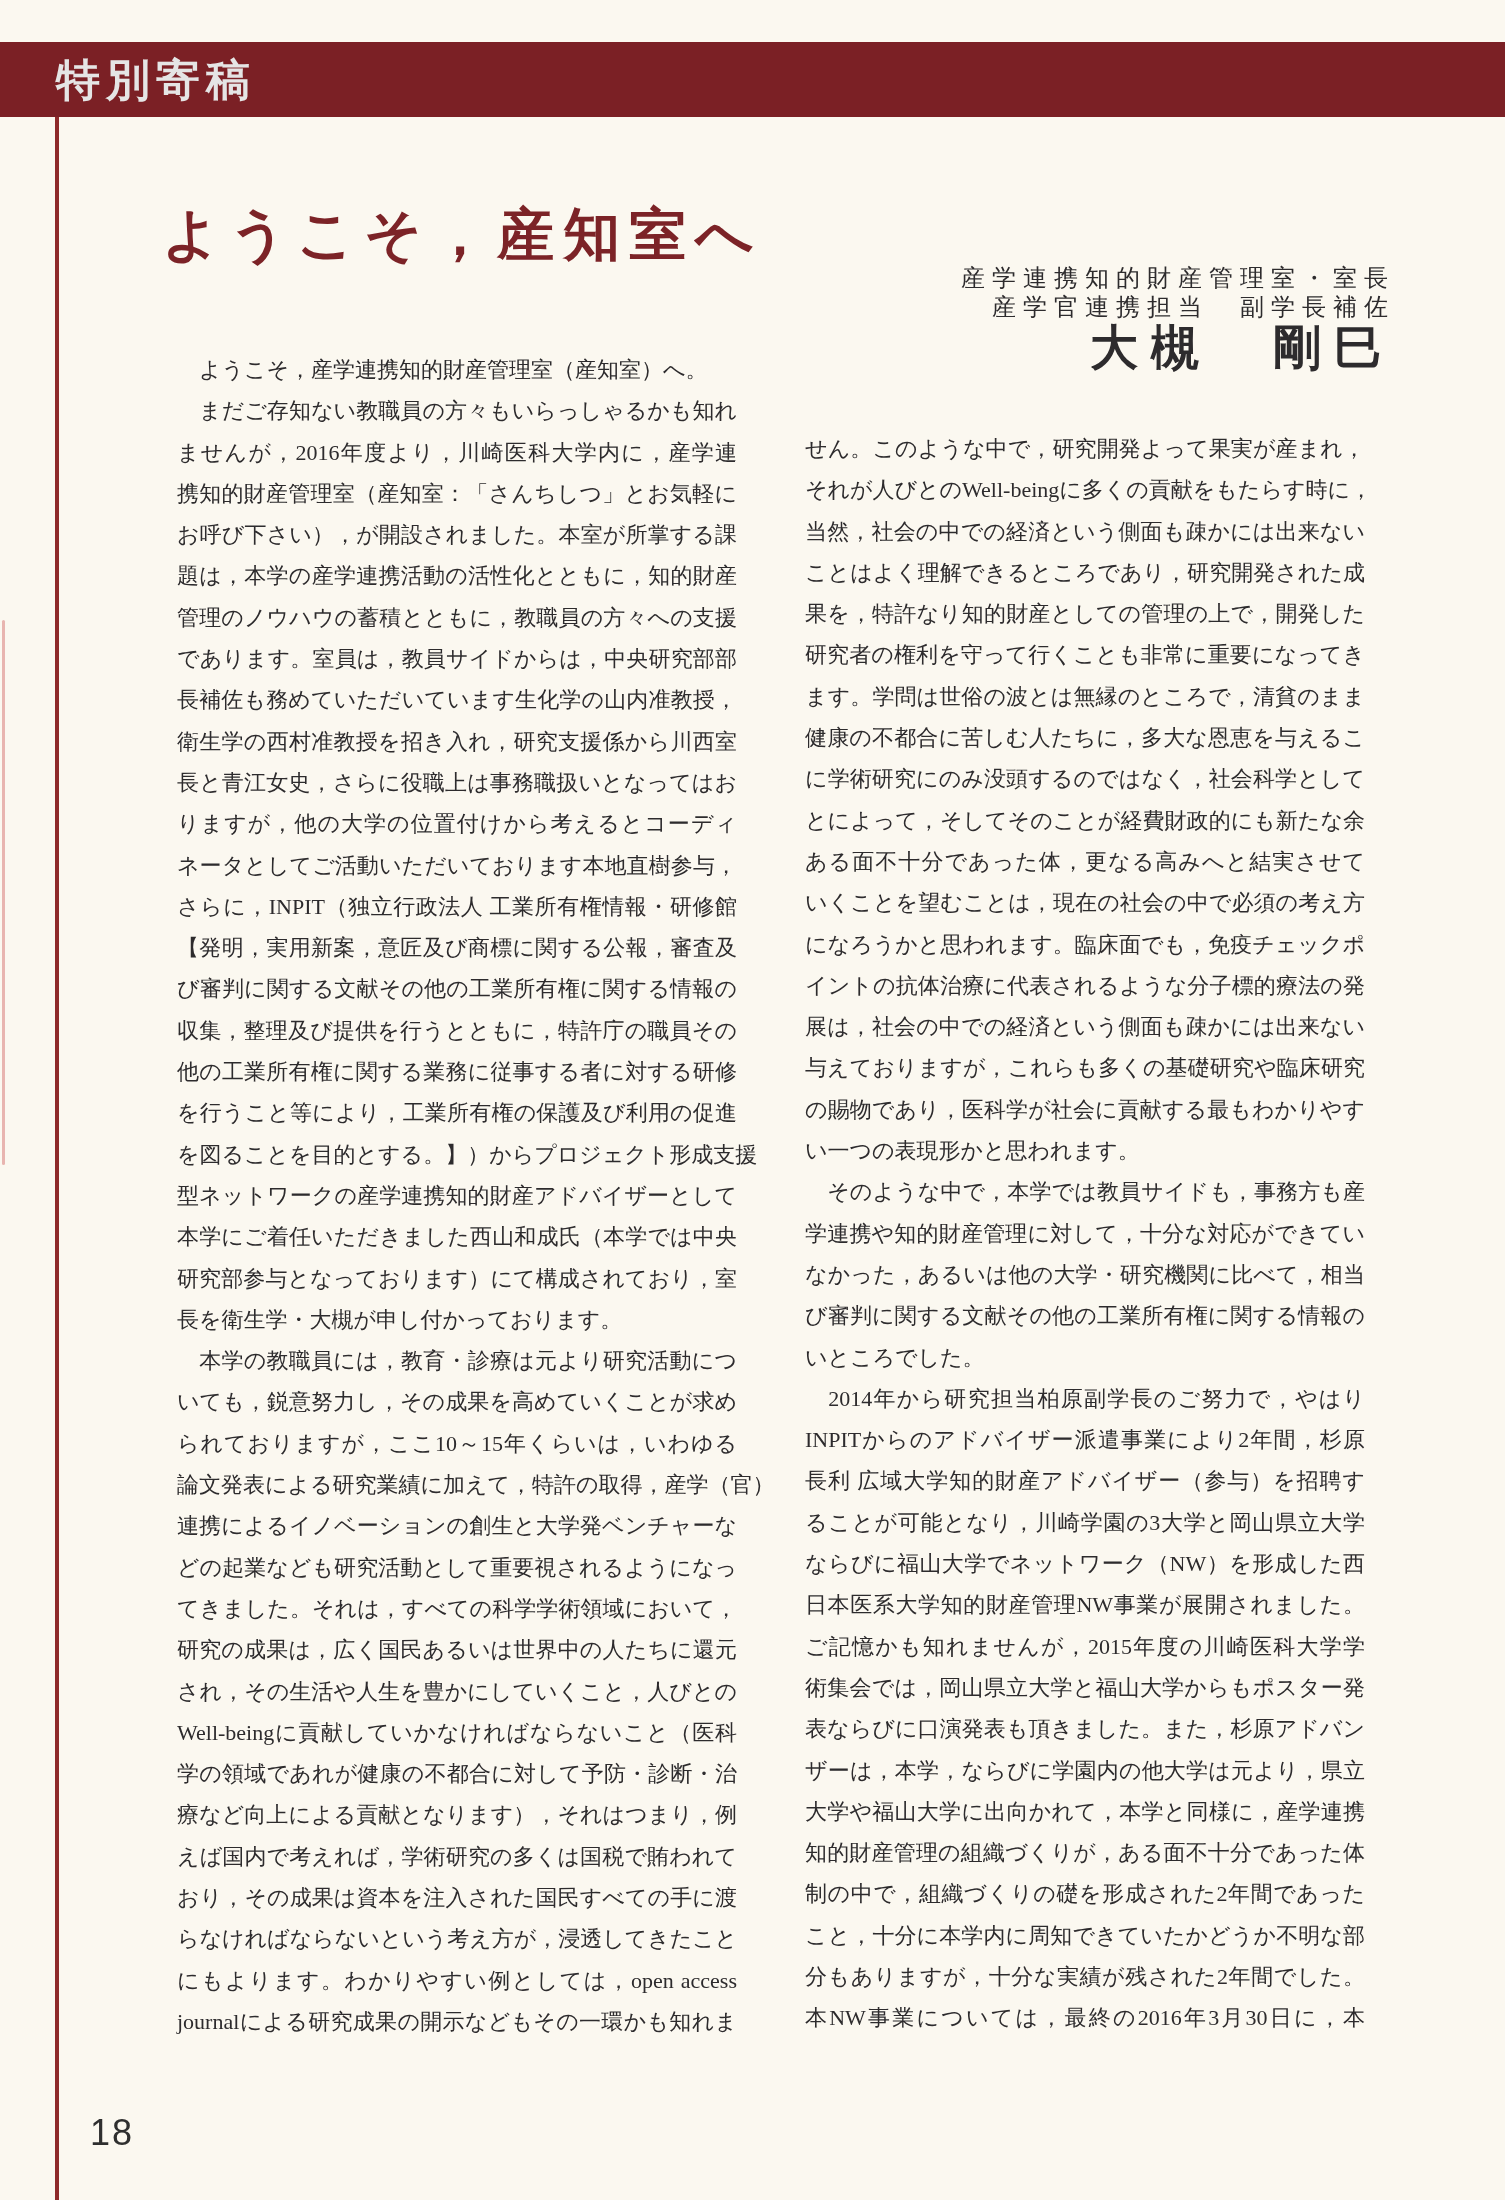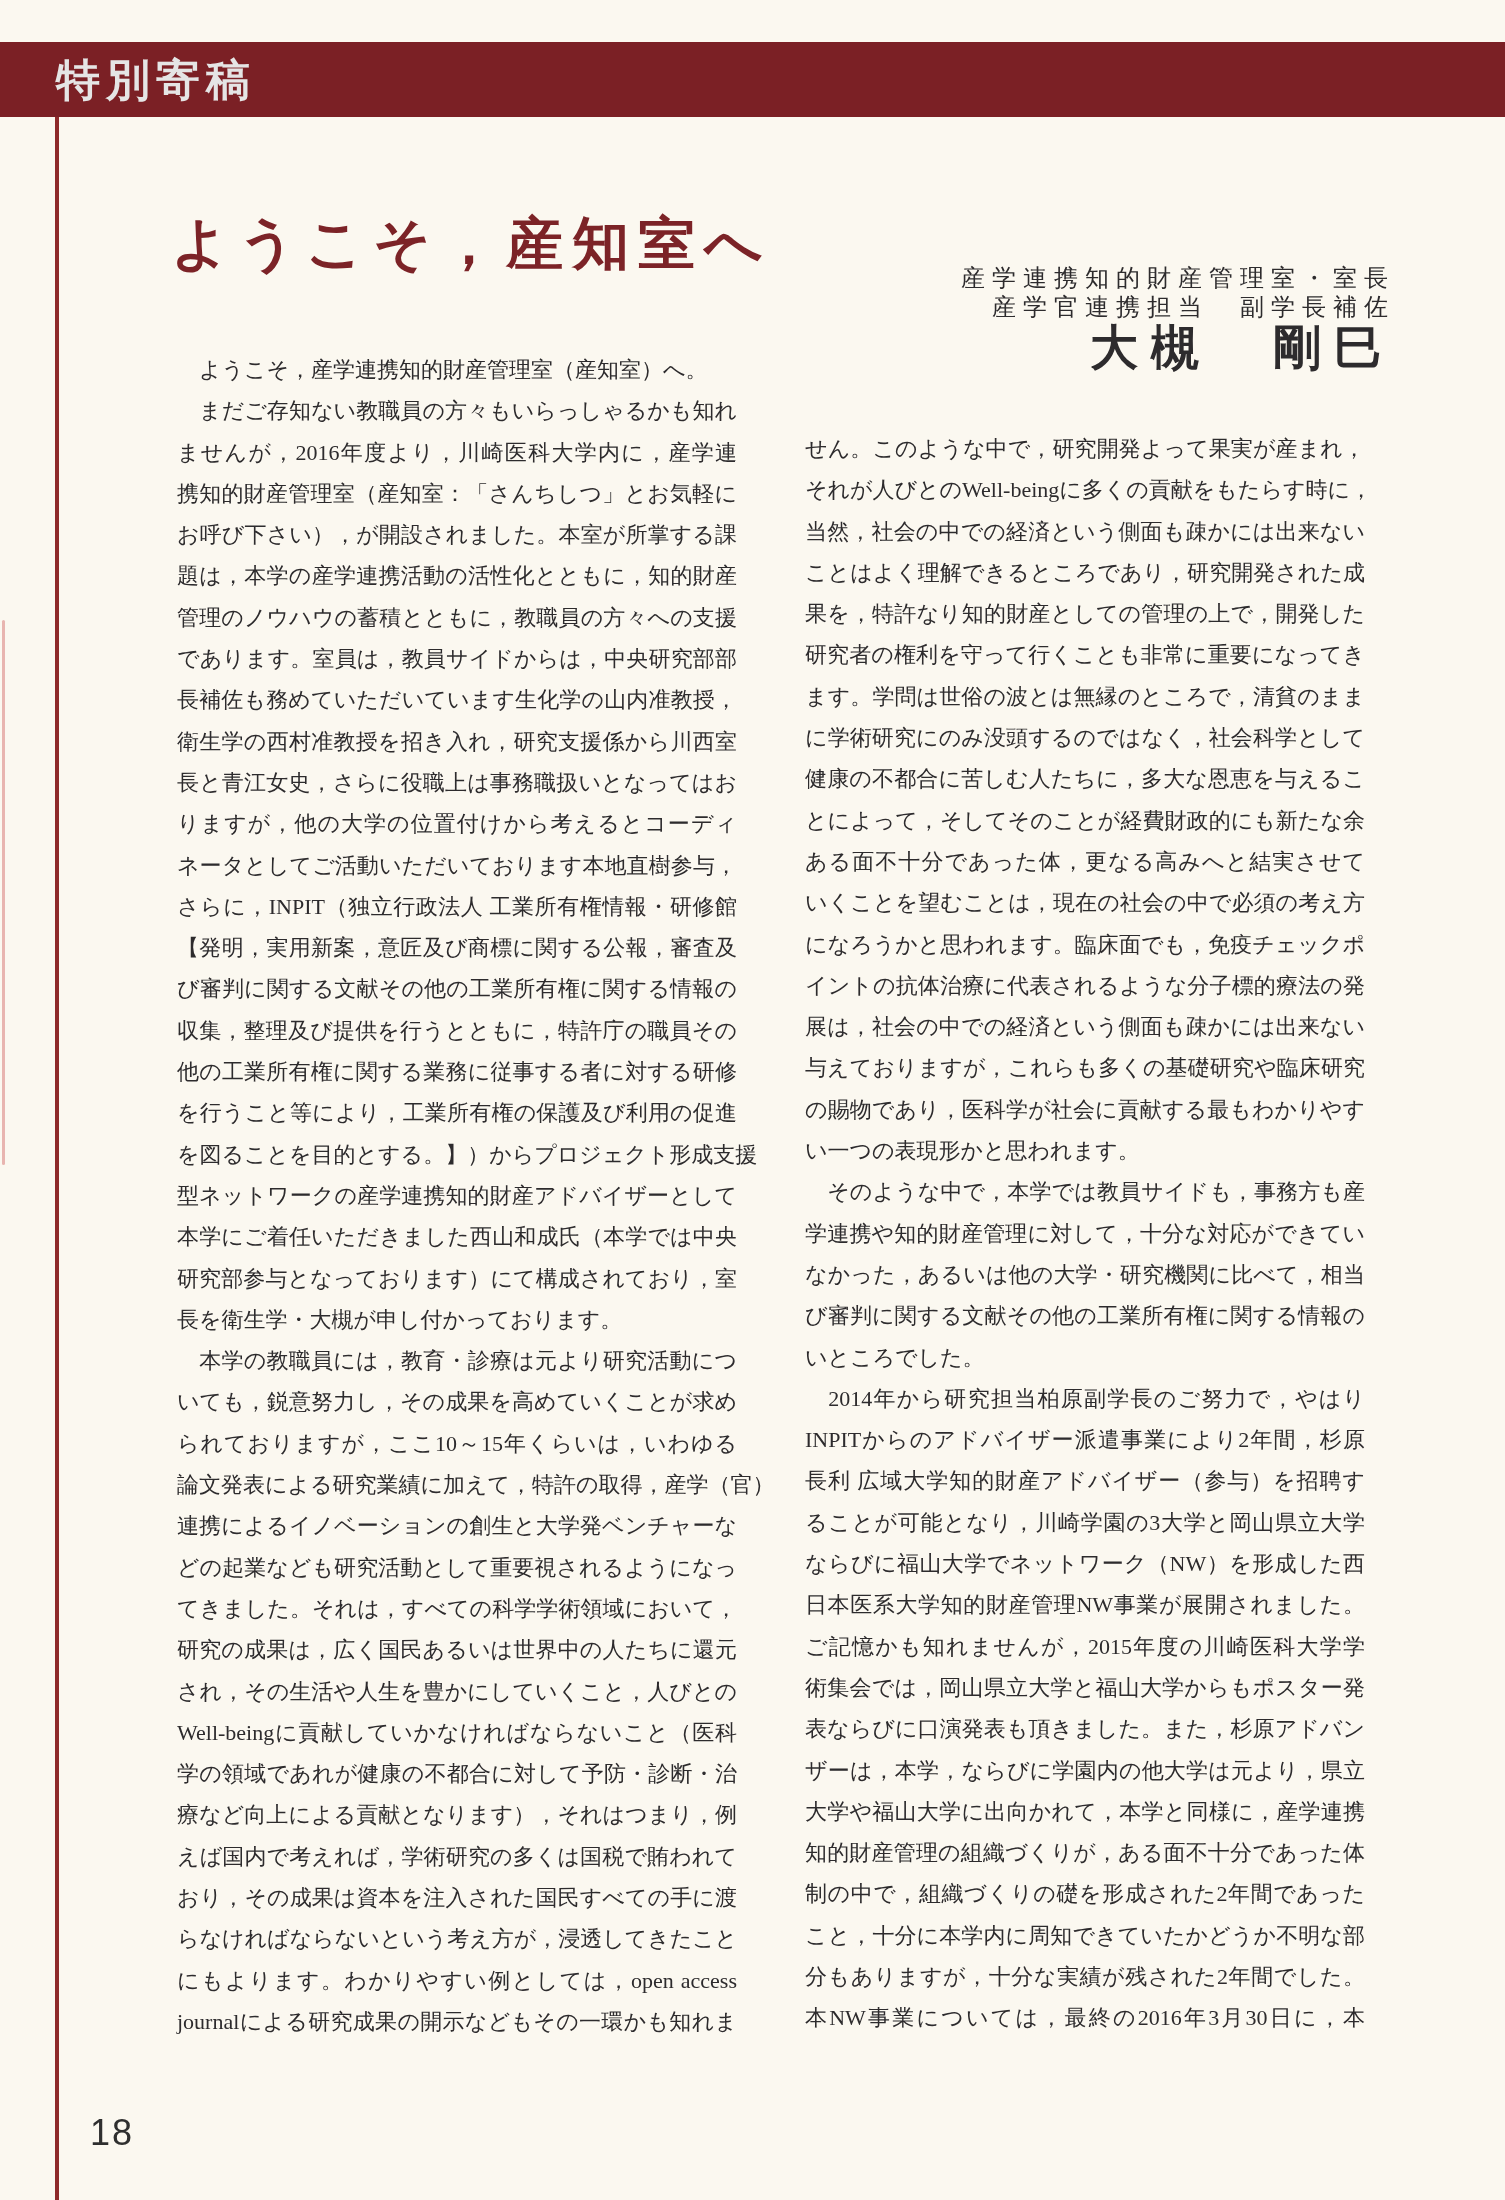--- a/index.html
+++ b/index.html
@@ -24,21 +24,21 @@
   }
   .vrule{
     position:absolute;left:55px;top:117px;width:4px;height:2083px;
     background:var(--rule,#8e2a2a);
   }
   .edge-streak{
     position:absolute;left:2px;top:620px;width:3px;height:545px;
     background:rgba(205,80,80,.40);border-radius:2px;
   }
   .title{
-    position:absolute;left:158px;top:196px;margin:13px;
+    position:absolute;left:158px;top:196px;margin:4px;
     font-family:"Liberation Sans","DejaVu Sans",sans-serif;
     font-weight:bold;font-size:57px;letter-spacing:9px;
     color:var(--title,#7c2327);line-height:1.2;white-space:nowrap;
   }
   .author{
     position:absolute;right:110px;top:264px;text-align:right;
   }
   .aff{font-size:24px;letter-spacing:7px;line-height:29px;white-space:nowrap;}
   .name{
     font-size:48px;font-weight:bold;
@@ -123,22 +123,22 @@
       <div class="line">journalによる研究成果の開示などもその一環かも知れま</div>
     </div>
   <div class="col col-right">
       <div class="line">せん。このような中で，研究開発よって果実が産まれ，</div>
       <div class="line">それが人びとのWell-beingに多くの貢献をもたらす時に，</div>
       <div class="line">当然，社会の中での経済という側面も疎かには出来ない</div>
       <div class="line">ことはよく理解できるところであり，研究開発された成</div>
       <div class="line">果を，特許なり知的財産としての管理の上で，開発した</div>
       <div class="line">研究者の権利を守って行くことも非常に重要になってき</div>
       <div class="line">ます。学問は世俗の波とは無縁のところで，清貧のまま</div>
+      <div class="line">健康の不都合に苦しむ人たちに，多大な恩恵を与えるこ</div>
       <div class="line">に学術研究にのみ没頭するのではなく，社会科学として</div>
-      <div class="line">健康の不都合に苦しむ人たちに，多大な恩恵を与えるこ</div>
       <div class="line">とによって，そしてそのことが経費財政的にも新たな余</div>
       <div class="line">ある面不十分であった体，更なる高みへと結実させて</div>
       <div class="line">いくことを望むことは，現在の社会の中で必須の考え方</div>
       <div class="line">になろうかと思われます。臨床面でも，免疫チェックポ</div>
       <div class="line">イントの抗体治療に代表されるような分子標的療法の発</div>
       <div class="line">展は，社会の中での経済という側面も疎かには出来ない</div>
       <div class="line">与えておりますが，これらも多くの基礎研究や臨床研究</div>
       <div class="line">の賜物であり，医科学が社会に貢献する最もわかりやす</div>
       <div class="line flush">い一つの表現形かと思われます。</div>
       <div class="line">　そのような中で，本学では教員サイドも，事務方も産</div>

